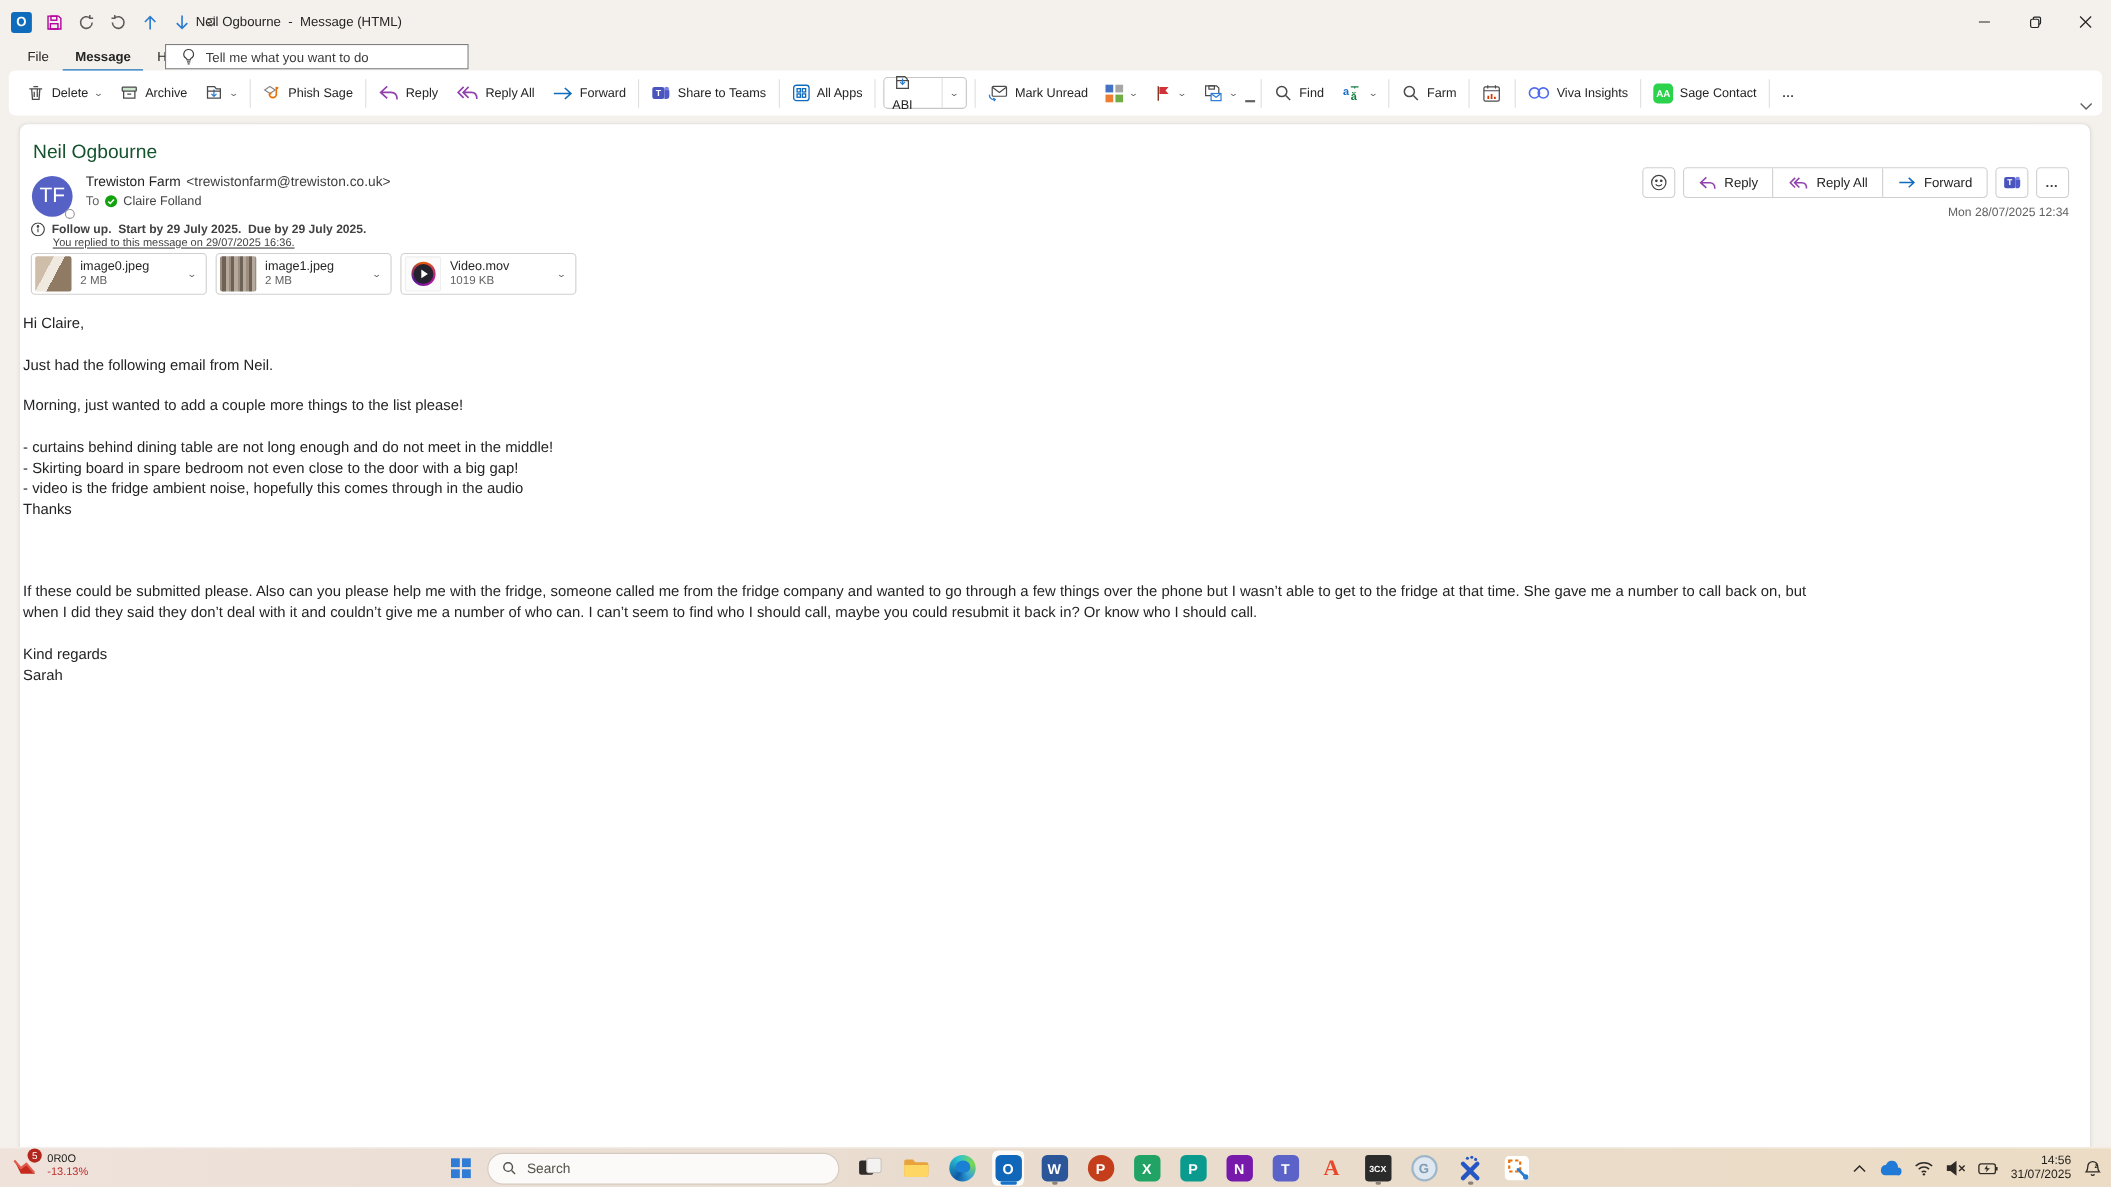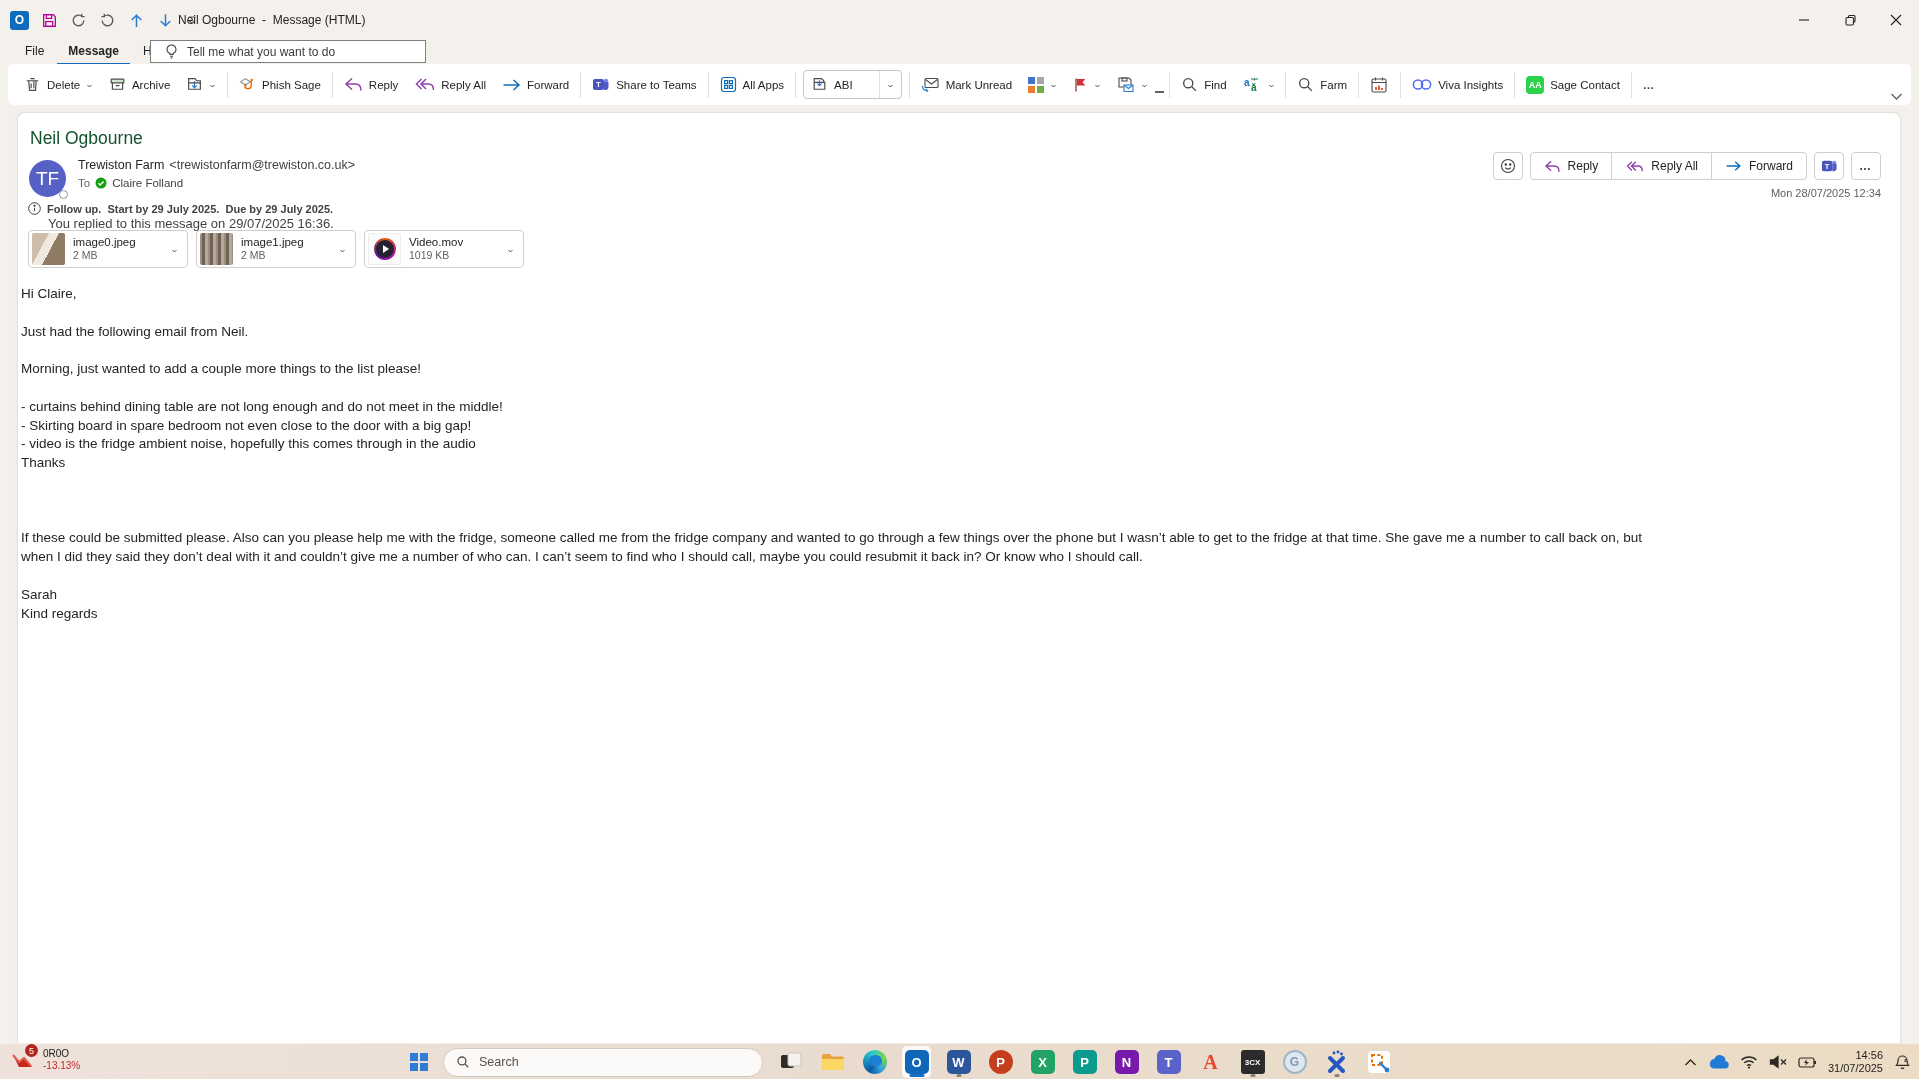--- a/index.html
+++ b/index.html
@@ -24,21 +24,21 @@
   .tellme{position:absolute;left:150px;top:40px;width:276px;height:23px;border:1px solid #808080;background:#fff;
     display:flex;align-items:center;gap:9px;padding-left:14px;font-size:12px;color:#3b3b3b;}
 
   
   .ribbon{position:absolute;left:8px;top:64px;width:1903px;height:41px;background:#fff;border-radius:6px;
     display:flex;align-items:center;padding:0 8px;font-size:11.5px;color:#242424;}
   .rb{display:flex;align-items:center;gap:6px;padding:0 8px;height:32px;border-radius:4px;white-space:nowrap;}
   .rdiv{width:1px;height:26px;background:#e1dfdd;margin:0 3px;flex:0 0 1px;}
   .chev{font-size:8px;color:#616161;transform:scaleX(1.4);}
   .qsbox{display:flex;align-items:center;height:29px;border:1px solid #c8c6c4;border-radius:4px;margin:0 4px;}
-  .qsbox .qslabel{padding:0 26px 0 7px;display:flex;gap:6px;align-items:center;}
+  .qsbox .qslabel{padding:0 26px 0 7px;display:flex;gap:6px;align-items:center;flex-direction:column;}
   .qsbox .qschev{width:22px;align-self:stretch;display:flex;align-items:center;justify-content:center;border-left:1px solid #e1dfdd;}
   .cat-grid{display:grid;grid-template-columns:7px 7px;grid-template-rows:7px 7px;gap:2px;}
   .ribbon-collapse{position:absolute;right:16px;top:92px;color:#616161;}
   .gdash{width:9px;height:2px;background:#616161;margin:14px 2px 0 0;}
 
   
   .msg-card{position:absolute;left:17px;top:112px;width:1884px;bottom:36px;background:#fff;
     border:1px solid #e3e0dd;border-bottom:none;border-radius:8px 8px 0 0;box-shadow:0 0 3px rgba(0,0,0,.05);}
   .subject{position:absolute;left:12px;top:15px;font-size:17.5px;color:#14532d;}
   .avatar{position:absolute;left:11px;top:47px;width:37px;height:37px;border-radius:50%;background:#5661c5;color:#fff;
@@ -47,21 +47,21 @@
   .sender-line{position:absolute;left:60px;top:45px;font-size:12.5px;color:#242424;display:flex;gap:5px;}
   .sender-email{color:#424242;}
   .to-line{position:absolute;left:60px;top:64px;font-size:11.5px;color:#616161;display:flex;align-items:center;gap:5px;}
   .hdr-actions{position:absolute;right:19px;top:39px;display:flex;align-items:center;gap:7px;}
   .btn-sq{width:30px;height:28px;border:1px solid #d1cfcd;border-radius:4px;background:#fff;display:flex;align-items:center;justify-content:center;}
   .seg{display:flex;border:1px solid #d1cfcd;border-radius:4px;background:#fff;overflow:hidden;height:28px;}
   .seg .act{display:flex;align-items:center;gap:7px;padding:0 13px;font-size:12px;color:#242424;border-left:1px solid #d1cfcd;}
   .seg .act:first-child{border-left:none;}
   .stamp{position:absolute;right:19px;top:74px;font-size:11px;color:#616161;}
   .fup1{position:absolute;left:10px;top:89px;font-size:11px;color:#424242;display:flex;align-items:center;gap:6px;font-weight:bold;}
-  .fup2{position:absolute;left:30px;top:103px;font-size:13px;color:#424242;}
+  .fup2{position:absolute;left:30px;top:103px;font-size:10px;color:#424242;text-decoration:underline;}
   .atts{position:absolute;left:10px;top:117px;display:flex;gap:8px;}
   .att{width:160px;height:38px;border:1px solid #d1cfcd;border-radius:4px;background:#fff;display:flex;align-items:center;}
   .att-thumb{width:33px;height:32px;margin-left:3px;border-radius:2px;flex:0 0 33px;position:relative;overflow:hidden;}
   .th0{background:linear-gradient(118deg,#cdbda9 0 34%,#efe9df 34% 54%,#8f7b64 54%);}
   .th1{background:repeating-linear-gradient(90deg,#9c8d7f 0 2px,#6e6257 2px 5px,#b5a99d 5px 8px);}
   .th2{background:#fbfbfb;border:1px solid #eee;display:flex;align-items:center;justify-content:center;}
   .vid-ring{width:22px;height:22px;border-radius:50%;background:conic-gradient(#e85d04,#b5179e,#5a189a,#e85d04);
     display:flex;align-items:center;justify-content:center;}
   .vid-core{width:18px;height:18px;border-radius:50%;background:#24222e;display:flex;align-items:center;justify-content:center;}
   .vid-play{width:0;height:0;border-left:6px solid #fff;border-top:4px solid transparent;border-bottom:4px solid transparent;margin-left:2px;}
@@ -517,22 +517,22 @@
     <div class="b-line"></div>
     <div class="b-line">- curtains behind dining table are not long enough and do not meet in the middle!</div>
     <div class="b-line">- Skirting board in spare bedroom not even close to the door with a big gap!</div>
     <div class="b-line">- video is the fridge ambient noise, hopefully this comes through in the audio</div>
     <div class="b-line">Thanks</div>
     <div class="b-line"></div>
     <div class="b-line"></div>
     <div class="b-line"></div>
     <div class="b-line">If these could be submitted please. Also can you please help me with the fridge, someone called me from the fridge company and wanted to go through a few things over the phone but I wasn’t able to get to the fridge at that time. She gave me a number to call back on, but when I did they said they don’t deal with it and couldn’t give me a number of who can. I can’t seem to find who I should call, maybe you could resubmit it back in? Or know who I should call.</div>
     <div class="b-line"></div>
+    <div class="b-line">Kind regards</div>
     <div class="b-line">Sarah</div>
-    <div class="b-line">Kind regards</div>
   </div>
 </div>
 
 <div class="taskbar">
   <div class="tb-widget">
     <div class="wg-icon">
       <svg width="26" height="26" viewBox="0 0 26 26">
           <path d="M3 8l6 7 5-4 8 9H9z" fill="#c62a1f"></path>
         <path d="M3 8l6 7 5-4 7 8" stroke="#e05b4d" stroke-width="2" fill="none"></path>
         </svg>

